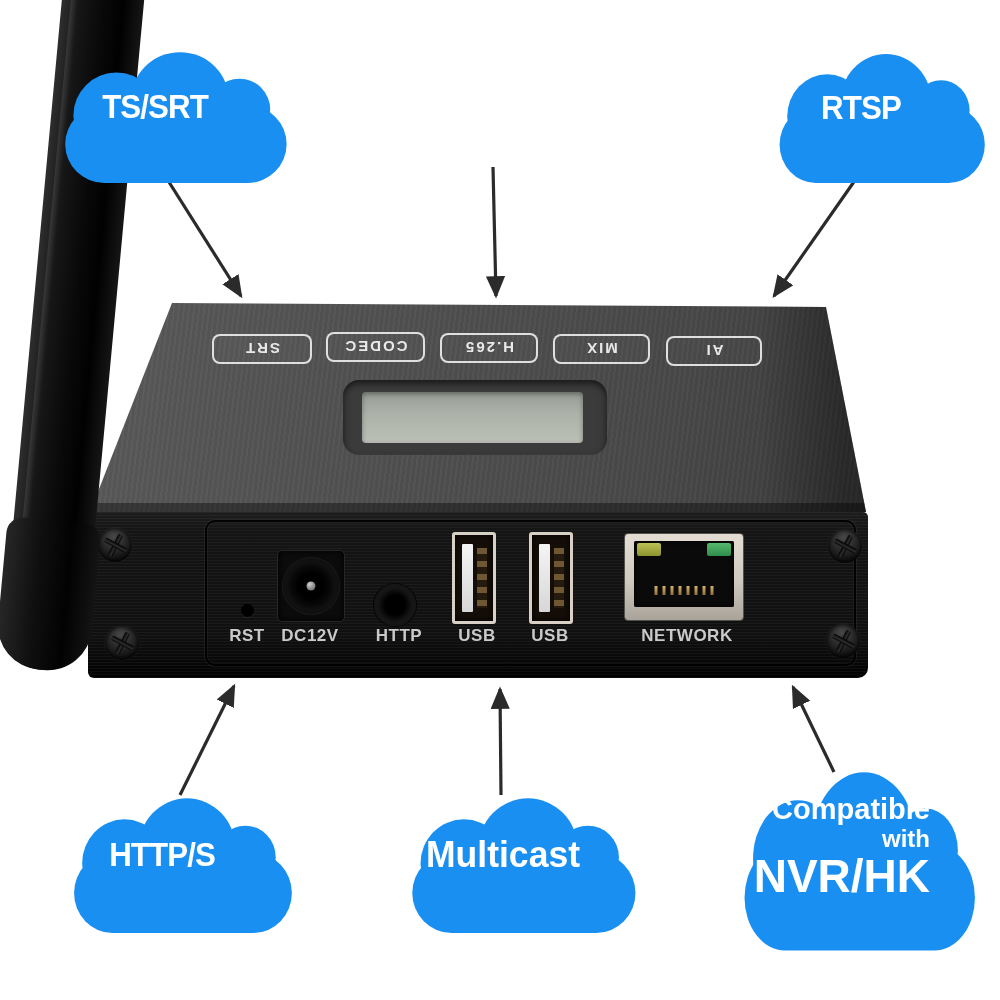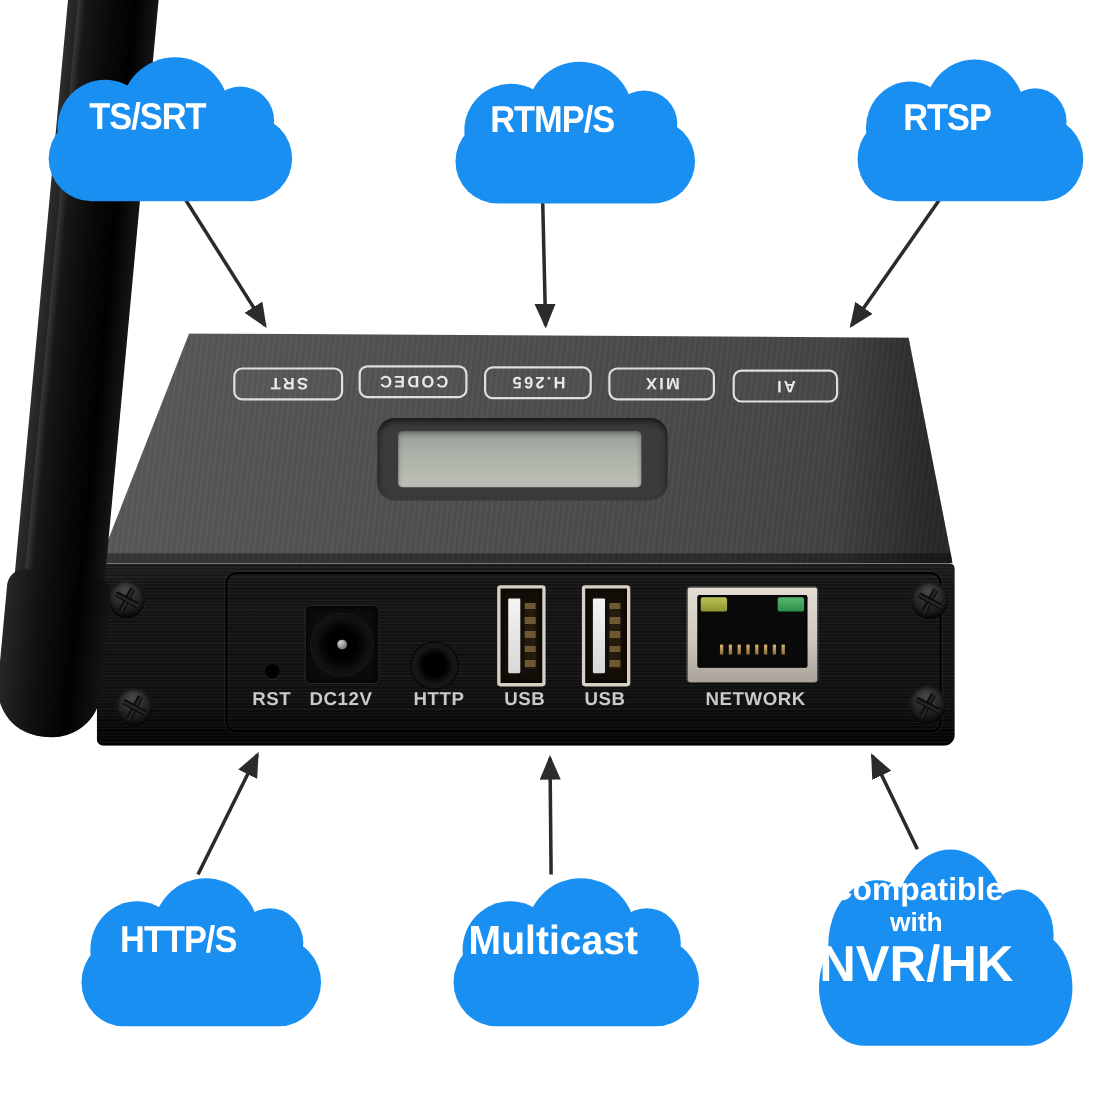--- a/index.html
+++ b/index.html
@@ -162,25 +162,25 @@
   
   .cloud{position:absolute;}
   .cloud svg{position:absolute;inset:0;width:100%;height:100%;}
   .cloud-label{
     position:absolute;left:0;right:50px;top:0;bottom:16px;
     display:flex;align-items:center;justify-content:center;flex-direction:column;
     color:#fff;font-weight:bold;text-align:center;line-height:1.05;
   }
   .lbl-lg{font-size:34px;letter-spacing:-1px;transform:scaleX(0.92);white-space:nowrap;}
   .lbl-multicast{font-size:37px;letter-spacing:0;transform:scaleX(0.96);}
-  .c-compat .cloud-label{right:62px;bottom:22px;}
+  .c-compat .cloud-label{right:62px;bottom:22px;align-items:flex-end;}
   .ln-1{font-size:29px;letter-spacing:0;}
   .ln-2{font-size:24px;margin-top:2px;}
   .ln-3{font-size:46px;letter-spacing:0;margin-top:1px;white-space:nowrap;}
-  .c-ts   {left:36px; top:46px; width:246px;height:138px;}
+  .c-ts   {left:57px; top:46px; width:246px;height:138px;}
   .c-rtmp {left:406px;top:50px; width:242px;height:136px;}
   .c-rtsp {left:772px;top:48px; width:228px;height:136px;}
   .c-http {left:66px; top:792px;width:242px;height:142px;}
   .c-multi{left:404px;top:792px;width:248px;height:142px;}
   .c-compat{left:736px;top:764px;width:256px;height:188px;}
 
   
   .arrows{left:0;top:0;width:1000px;height:1000px;pointer-events:none;}
 </style>
 </head>
@@ -273,31 +273,20 @@
       <g fill="#1a8ff2">
         <circle cx="58" cy="68" r="42"></circle>
           <circle cx="120" cy="54" r="48"></circle>
         <circle cx="178" cy="62" r="30"></circle>
           <rect x="8" y="58" width="216" height="76" rx="38"></rect>
       </g>
     </svg>
     <div class="cloud-label lbl-lg">TS/SRT</div>
   </div>
 
-  <div class="cloud c-rtmp">
-    <svg viewBox="0 0 240 135" preserveAspectRatio="none">
-      <g fill="#1a8ff2">
-        <circle cx="58" cy="68" r="42"></circle>
-          <circle cx="120" cy="54" r="48"></circle>
-        <circle cx="178" cy="62" r="30"></circle>
-          <rect x="8" y="58" width="216" height="76" rx="38"></rect>
-      </g>
-    </svg>
-    <div class="cloud-label lbl-lg">RTMP/S</div>
-  </div>
 
   <div class="cloud c-rtsp">
     <svg viewBox="0 0 240 135" preserveAspectRatio="none">
       <g fill="#1a8ff2">
         <circle cx="58" cy="68" r="42"></circle>
           <circle cx="120" cy="54" r="48"></circle>
         <circle cx="178" cy="62" r="30"></circle>
           <rect x="8" y="58" width="216" height="76" rx="38"></rect>
       </g>
     </svg>

